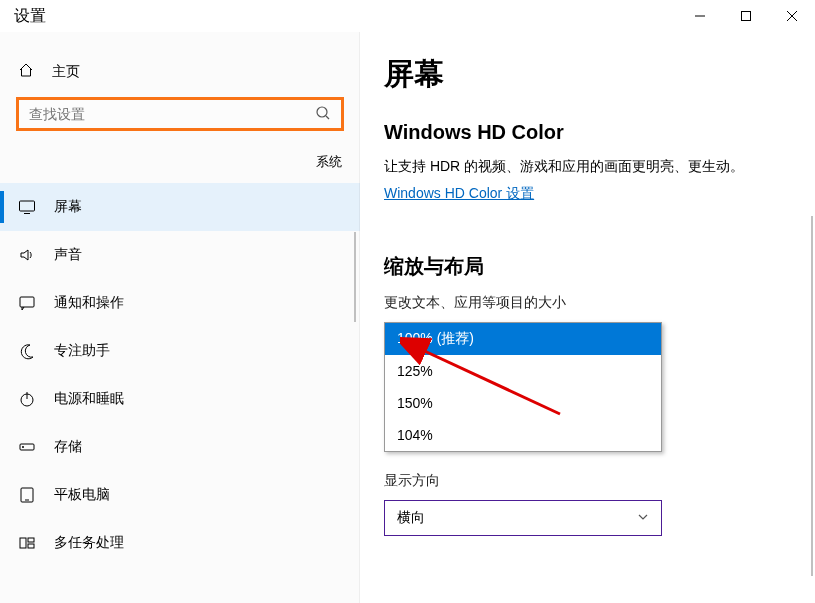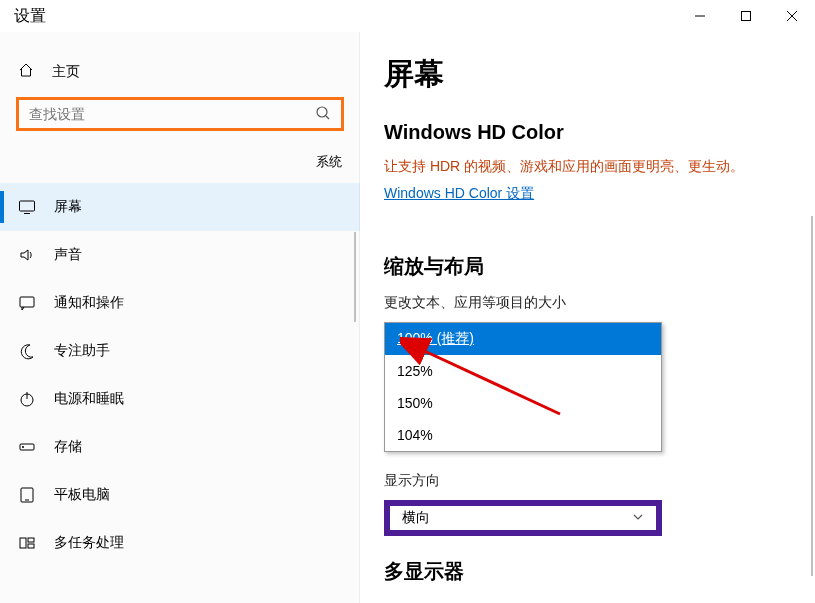--- a/index.html
+++ b/index.html
@@ -24,32 +24,32 @@
   .section-title { font-size: 13px; padding: 4px 18px 12px 29px; font-weight: 400; text-align: right; }
   .nav { list-style: none; }
   .nav-item { display: flex; align-items: center; gap: 18px; height: 48px; padding: 0 18px; font-size: 14px; cursor: pointer; position: relative; }
   .nav-item.selected { background: #e5f1fb; }
   .nav-item.selected::before { content: ""; position: absolute; left: 0; top: 8px; bottom: 8px; width: 4px; background: #0078d7; }
   .nav-icon { width: 18px; display: flex; justify-content: center; }
 
   
   h1 { font-size: 30px; font-weight: 600; margin-bottom: 26px; }
   h2 { font-size: 20px; font-weight: 600; margin-bottom: 14px; }
-  .subtext { font-size: 14px; color: #c2410c; margin-bottom: 8px; }
+  .subtext { font-size: 14px; color: #000000; margin-bottom: 8px; }
   .link { color: #0067c0; font-size: 14px; display: inline-block; margin-bottom: 28px; }
   .section { margin-bottom: 22px; }
   .label { font-size: 14px; margin-bottom: 10px; color: #222; }
 
   
   .dropdown-open { width: 278px; border: 1px solid #999; box-shadow: 2px 2px 4px rgba(0,0,0,0.25); background: #fff; margin-bottom: 20px; position: relative; }
   .dropdown-option { height: 32px; display: flex; align-items: center; padding: 0 12px; font-size: 14px; cursor: pointer; }
-  .dropdown-option.highlight { background: #0078d7; color: #fff; text-decoration: underline; }
-
-  
-  .dropdown-closed { width: 278px; height: 36px; border: 6px solid #4c1d95; display: flex; align-items: center; justify-content: space-between; padding: 0 12px; font-size: 14px; cursor: pointer; }
+  .dropdown-option.highlight { background: #0078d7; color: #fff; }
+
+  
+  .dropdown-closed { width: 278px; height: 36px; border: 1px solid #4c1d95; display: flex; align-items: center; justify-content: space-between; padding: 0 12px; font-size: 14px; cursor: pointer; }
   .chevron-down { width: 12px; height: 12px; }
 
   
   .red-arrow { position: absolute; left: 400px; top: 336px; pointer-events: none; z-index: 10; }
 
   
   .scrollbar-track { position: absolute; right: 2px; top: 184px; width: 2px; height: 360px; background: #c0c0c0; }
 
   
   .sidebar::after { content:""; position:absolute; top:0; right:0; width:1px; height:100%; background: rgba(0,0,0,0.05); }
@@ -205,21 +205,20 @@
       <div class="dropdown-closed">
         <span>横向</span>
         <span>
           <svg class="chevron-down" viewBox="0 0 12 12" fill="none" stroke="#555" stroke-width="1.2">
               <path d="M2 4l4 4 4-4"></path>
             </svg>
         </span>
       </div>
     </div>
 
-    <h2>多显示器</h2>
 
     <div class="scrollbar-track"></div>
   </div>
 </div>
 
 <svg class="red-arrow" width="180" height="90">
   <defs>
     <marker id="ah" markerWidth="14" markerHeight="14" refX="3" refY="5" orient="auto">
       <polygon points="0,0 12,5 0,10" fill="#d00"></polygon>
     </marker>

